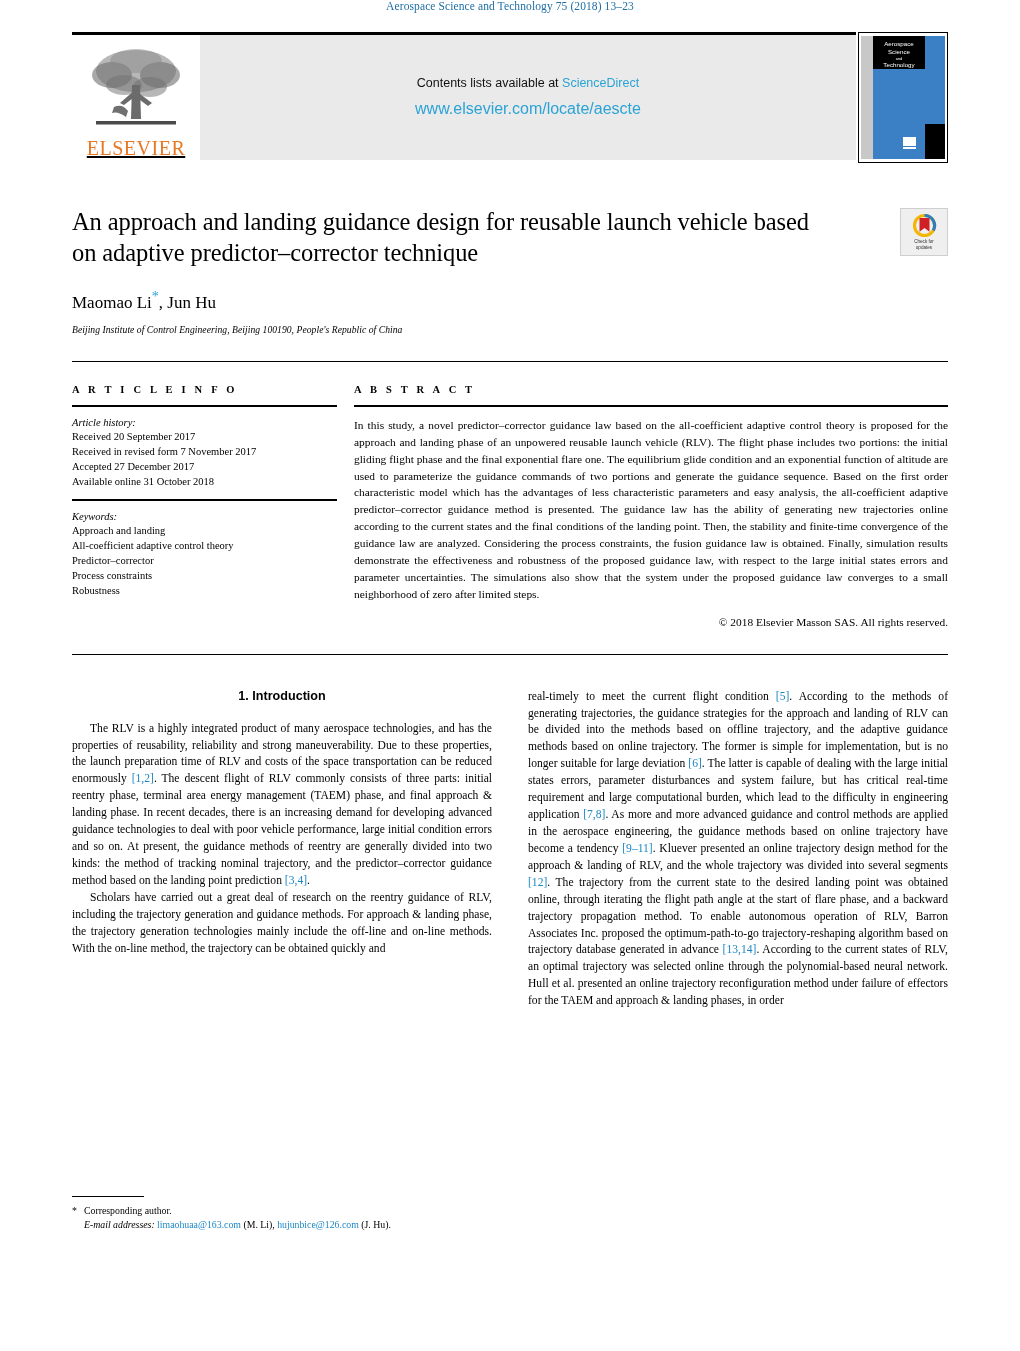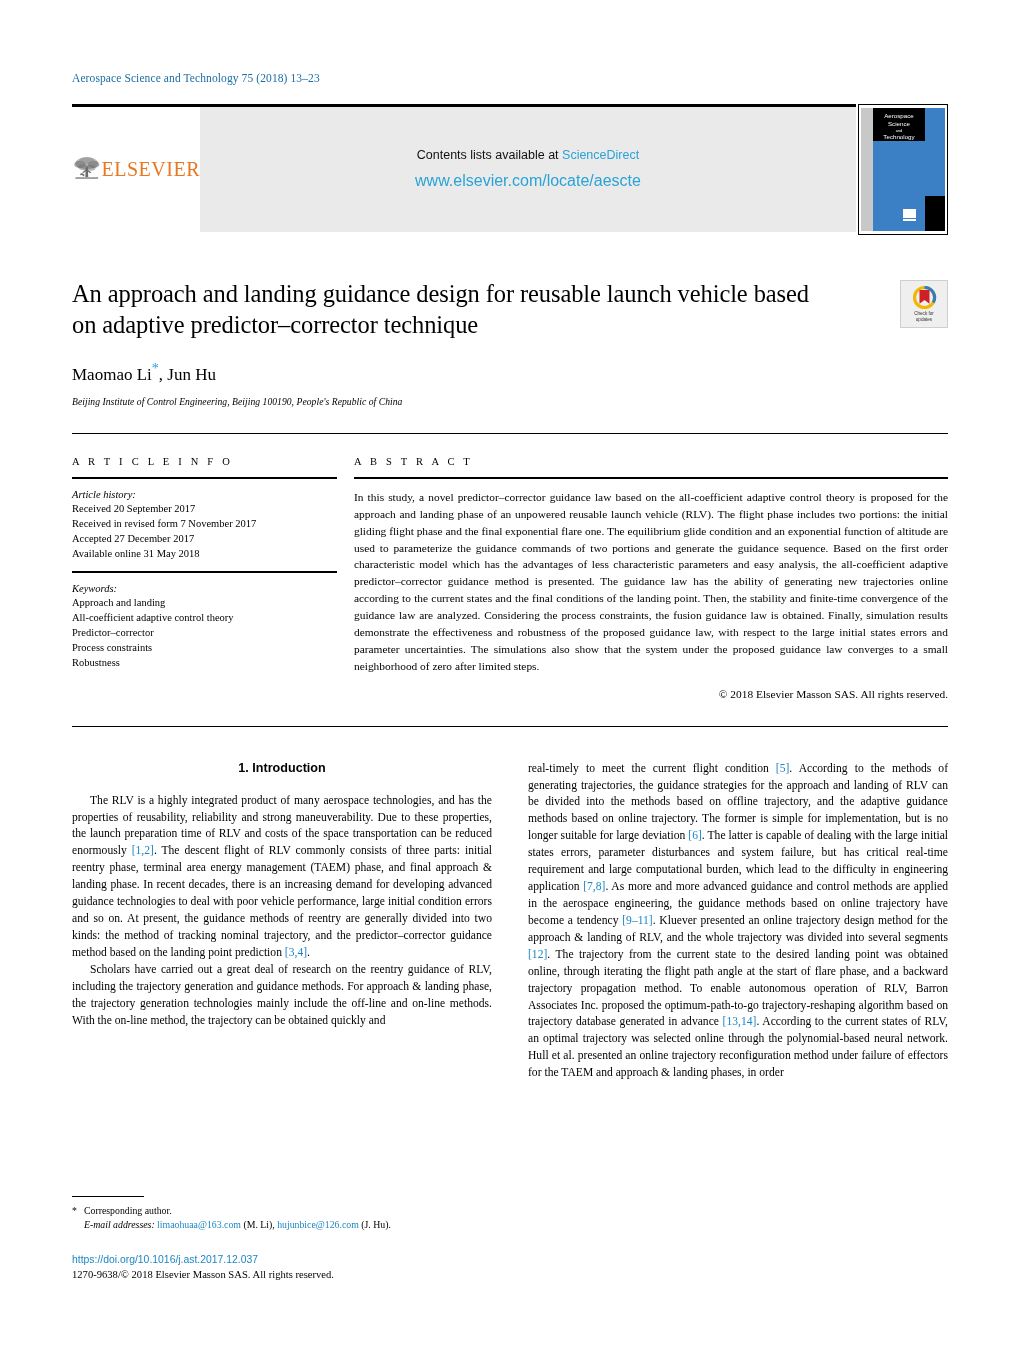--- a/index.html
+++ b/index.html
@@ -23,24 +23,24 @@
   }
   .content {
     position: absolute;
     left: 72px;
     top: 0;
     width: 876px;
   }
 
   
   .running-head {
+    text-align: center;
     color: #1c6ea4;
     font-size: 11.5px;
     font-family: "Liberation Serif", serif;
-    padding-top: 72px;
     letter-spacing: 0.1px;
   }
 
   
   .masthead-wrap {
     position: relative;
     margin-top: 20px;
     height: 128px;
   }
   .masthead-rule {
@@ -58,25 +58,26 @@
     width: 784px;
     height: 125px;
     display: flex;
     align-items: stretch;
   }
   .elsevier-logo {
     width: 128px;
     flex: 0 0 128px;
     background: #ffffff;
     display: flex;
-    flex-direction: row;
+    flex-direction: column;
     align-items: center;
     justify-content: flex-end;
     padding-bottom: 2px;
     box-sizing: border-box;
+    text-decoration: underline;
   }
   .tree-svg { display: block; }
   .elsevier-word {
     font-family: "Liberation Serif", serif;
     color: #E87722;
     font-size: 20px;
     letter-spacing: 0.5px;
     line-height: 1;
     margin-top: 1px;
   }
@@ -189,21 +190,21 @@
   .col-info {
     width: 265px;
     flex: 0 0 265px;
     margin-right: 17px;
   }
   .col-abstract {
     flex: 1;
   }
   .sec-label {
     font-family: "Liberation Serif", serif;
-    font-weight: normal;
+    font-weight: bold;
     font-size: 10.5px;
     letter-spacing: 3.2px;
   }
   .sec-rule {
     height: 1.6px;
     background: #000;
     margin-top: 10px;
     margin-bottom: 10px;
   }
   .hist-title, .kw-title {
@@ -405,21 +406,21 @@
     <div class="info-abstract">
 
       <div class="col-info">
         <div class="sec-label">A R T I C L E   I N F O</div>
         <div class="sec-rule"></div>
 
         <div class="hist-title">Article history:</div>
         <div class="info-line">Received 20 September 2017</div>
         <div class="info-line">Received in revised form 7 November 2017</div>
         <div class="info-line">Accepted 27 December 2017</div>
-        <div class="info-line">Available online 31 May 2018</div>
+        <div class="info-line">Available online 31 October 2018</div>
 
         <div class="kw-rule"></div>
 
         <div class="kw-title">Keywords:</div>
         <div class="info-line">Approach and landing</div>
         <div class="info-line">All-coefficient adaptive control theory</div>
         <div class="info-line">Predictor–corrector</div>
         <div class="info-line">Process constraints</div>
         <div class="info-line">Robustness</div>
       </div>
@@ -459,18 +460,14 @@
     </div>
     <div class="footnote-line">
       <span class="footnote-em">E-mail addresses:</span>
       <a class="link" href="#">limaohuaa@163.com</a>
       <span>(M. Li),</span>
       <a class="link" href="#">hujunbice@126.com</a>
       <span>(J. Hu).</span>
     </div>
   </div>
 
-  <div class="doi-block">
-    <div class="doi-line">https://doi.org/10.1016/j.ast.2017.12.037</div>
-    <div class="copyright-line">1270-9638/© 2018 Elsevier Masson SAS. All rights reserved.</div>
-  </div>
 
 </div>
 
 </body></html>

